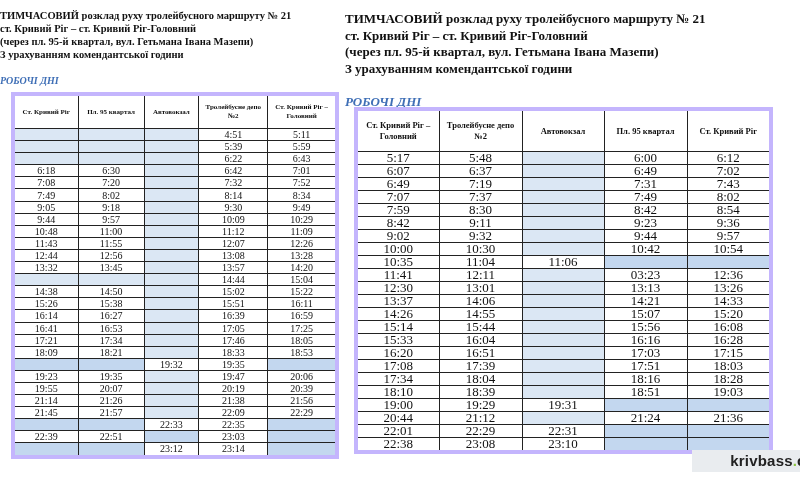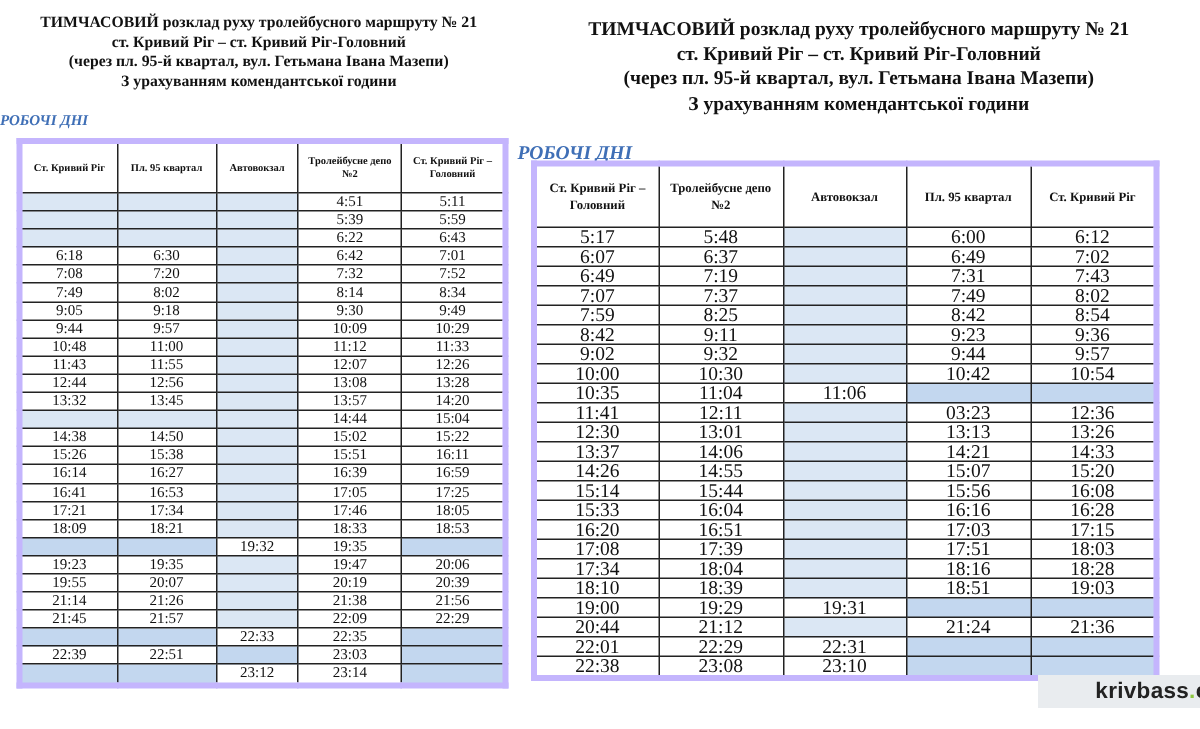--- a/index.html
+++ b/index.html
@@ -1,21 +1,21 @@
 <!DOCTYPE html>
 <html><head>
 <meta charset="utf-8">
 <style>
   html, body { margin:0; padding:0; }
   body { width:800px; height:486px; background:#ffffff; position:relative; overflow:hidden;
          font-family:"Liberation Serif", "DejaVu Serif", serif; color:#111; }
   .panel { position:absolute; top:0; }
   .panel.left { left:0; width:345px; }
   .panel.right { left:345px; width:455px; }
-  .title { text-align:center; font-weight:bold; }
+  .title { text-align:left; font-weight:bold; }
   .left .title { font-size:10.5px; line-height:13px; padding-top:9px; }
   .right .title { font-size:13px; line-height:16.5px; padding-top:11px; }
   .days { text-align:left; color:#3f6fb6; font-style:italic; font-weight:bold; }
   .left .days { font-size:10px; margin-top:14px; height:12px; line-height:12px; }
   .right .days { font-size:13px; margin-top:18px; height:14px; line-height:14px; }
   table { border-collapse:collapse; position:absolute; border:4px solid #c4b5fd; table-layout:fixed; }
   .left table { left:11px; top:92px; width:328px; }
   .right table { left:9px; top:107px; width:415px; }
   th { font-weight:bold; text-align:center; vertical-align:middle; border:1px solid #222; background:#fff; }
   td { text-align:center; border:1px solid #222; padding:0; }
@@ -113,21 +113,21 @@
           <td>9:57</td>
           <td class="empty"></td>
           <td>10:09</td>
           <td>10:29</td>
         </tr>
         <tr>
           <td>10:48</td>
           <td>11:00</td>
           <td class="empty"></td>
           <td>11:12</td>
-          <td>11:33</td>
+          <td>11:09</td>
         </tr>
         <tr>
           <td>11:43</td>
           <td>11:55</td>
           <td class="empty"></td>
           <td>12:07</td>
           <td>12:26</td>
         </tr>
         <tr>
           <td>12:44</td>
@@ -301,21 +301,21 @@
         </tr>
         <tr>
           <td>7:07</td>
           <td>7:37</td>
           <td class="empty"></td>
           <td>7:49</td>
           <td>8:02</td>
         </tr>
         <tr>
           <td>7:59</td>
-          <td>8:25</td>
+          <td>8:30</td>
           <td class="empty"></td>
           <td>8:42</td>
           <td>8:54</td>
         </tr>
         <tr>
           <td>8:42</td>
           <td>9:11</td>
           <td class="empty"></td>
           <td>9:23</td>
           <td>9:36</td>

